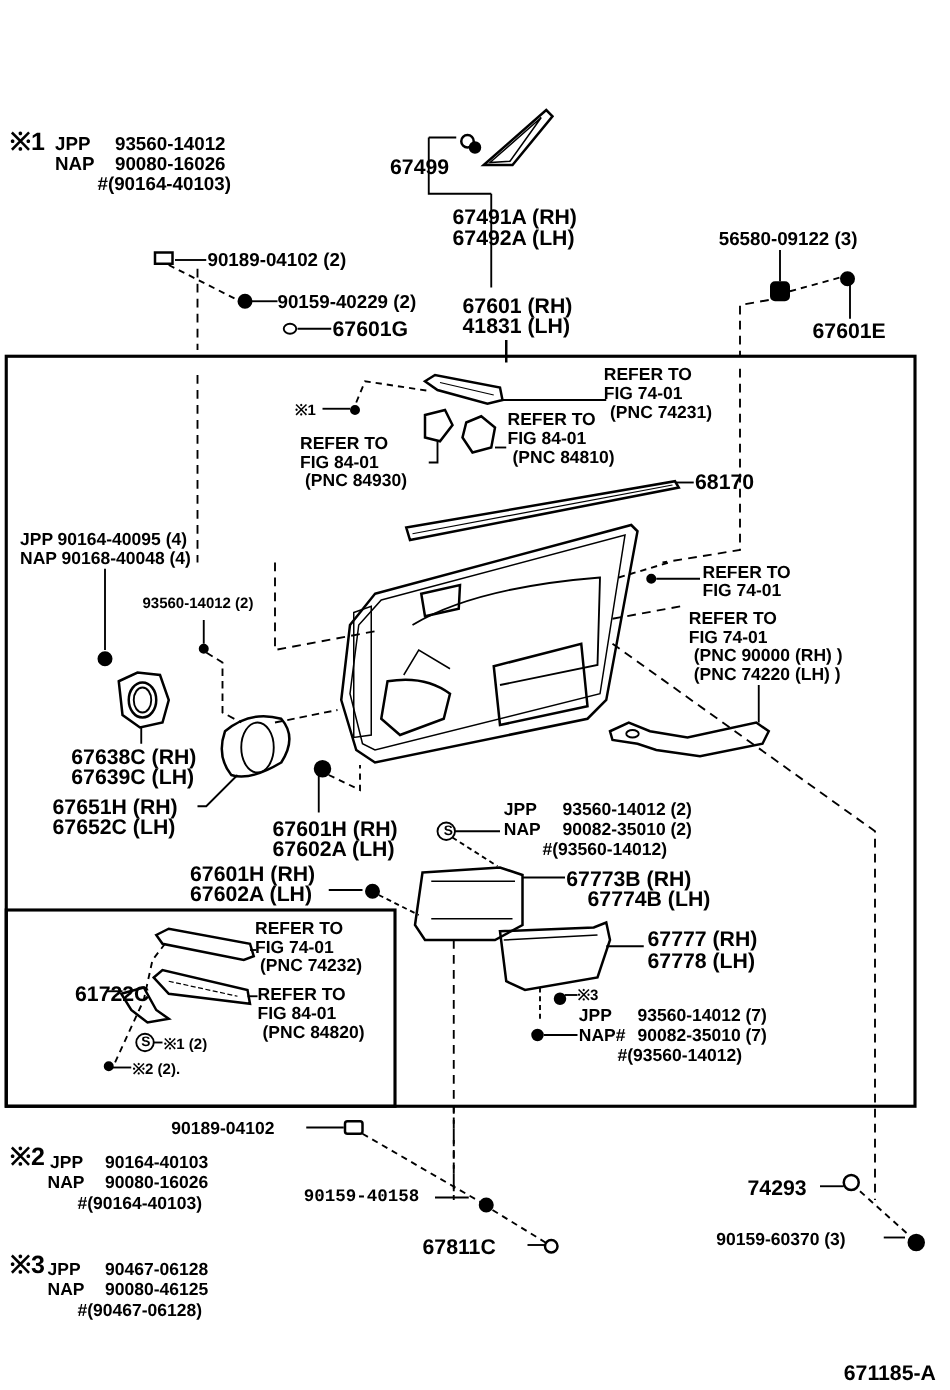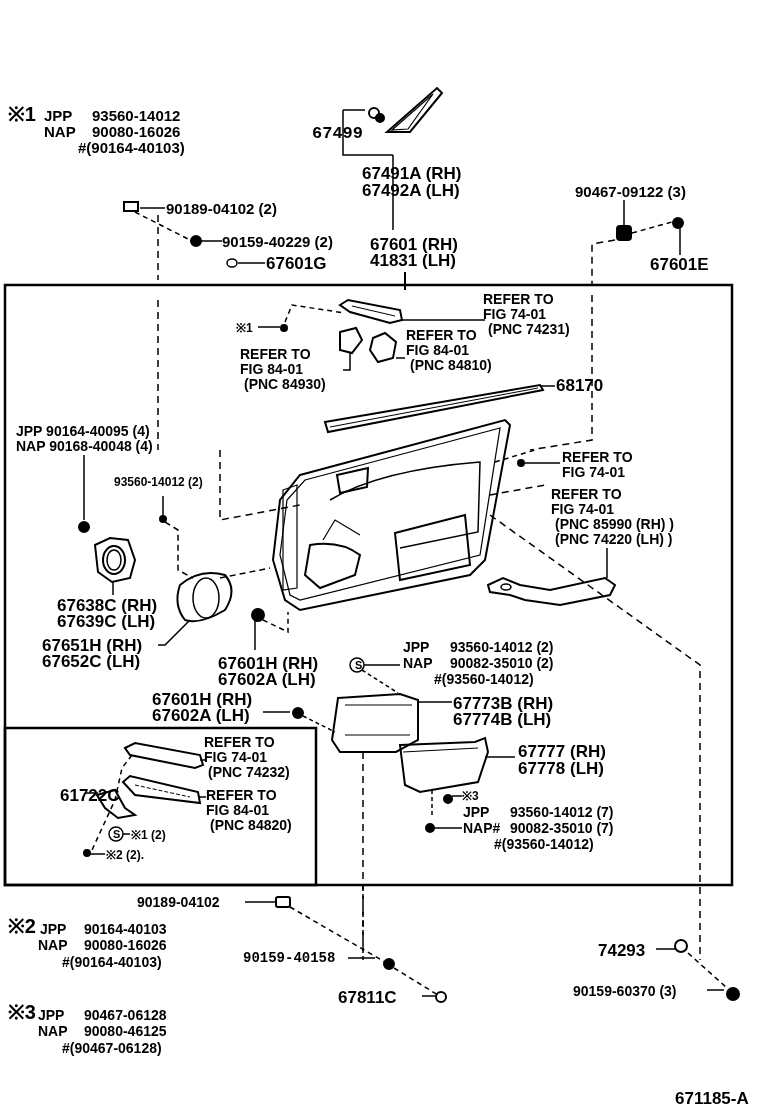--- a/index.html
+++ b/index.html
@@ -191,29 +191,29 @@
 <div class="lbl sm" style="left:84px;top:938px;">90080-16026</div>
 <div class="lbl sm" style="left:62px;top:955px;">#(90164-40103)</div>
 
 <div class="lbl marker" style="left:8px;top:1004px;">※3</div>
 <div class="lbl sm" style="left:38px;top:1008px;">JPP</div>
 <div class="lbl sm" style="left:84px;top:1008px;">90467-06128</div>
 <div class="lbl sm" style="left:38px;top:1024px;">NAP</div>
 <div class="lbl sm" style="left:84px;top:1024px;">90080-46125</div>
 <div class="lbl sm" style="left:62px;top:1041px;">#(90467-06128)</div>
 
-<div class="lbl big" style="left:312px;top:125px;font-family:Liberation Mono, monospace;">67499</div>
+<div class="lbl big" style="left:312px;top:125px;">67499</div>
 <div class="lbl big" style="left:362px;top:165px;">67491A (RH)</div>
 <div class="lbl big" style="left:362px;top:182px;">67492A (LH)</div>
 <div class="lbl" style="left:166px;top:201px;">90189-04102 (2)</div>
 <div class="lbl" style="left:222px;top:234px;">90159-40229 (2)</div>
 <div class="lbl big" style="left:266px;top:255px;">67601G</div>
 <div class="lbl big" style="left:370px;top:236px;">67601 (RH)</div>
 <div class="lbl big" style="left:370px;top:252px;">41831 (LH)</div>
-<div class="lbl" style="left:575px;top:184px;">90467-09122 (3)</div>
+<div class="lbl" style="left:575px;top:184px;">56580-09122 (3)</div>
 <div class="lbl big" style="left:650px;top:256px;">67601E</div>
 
 <div class="lbl sm" style="left:483px;top:292px;">REFER TO</div>
 <div class="lbl sm" style="left:483px;top:307px;">FIG 74-01</div>
 <div class="lbl sm" style="left:488px;top:322px;">(PNC 74231)</div>
 
 <div class="lbl xs" style="left:236px;top:322px;">※1</div>
 
 <div class="lbl sm" style="left:406px;top:328px;">REFER TO</div>
 <div class="lbl sm" style="left:406px;top:343px;">FIG 84-01</div>
@@ -223,21 +223,21 @@
 <div class="lbl sm" style="left:240px;top:362px;">FIG 84-01</div>
 <div class="lbl sm" style="left:244px;top:377px;">(PNC 84930)</div>
 
 <div class="lbl big" style="left:556px;top:377px;">68170</div>
 
 <div class="lbl sm" style="left:562px;top:450px;">REFER TO</div>
 <div class="lbl sm" style="left:562px;top:465px;">FIG 74-01</div>
 
 <div class="lbl sm" style="left:551px;top:487px;">REFER TO</div>
 <div class="lbl sm" style="left:551px;top:502px;">FIG 74-01</div>
-<div class="lbl sm" style="left:555px;top:517px;">(PNC 85990 (RH) )</div>
+<div class="lbl sm" style="left:555px;top:517px;">(PNC 90000 (RH) )</div>
 <div class="lbl sm" style="left:555px;top:532px;">(PNC 74220 (LH) )</div>
 
 <div class="lbl sm" style="left:16px;top:424px;">JPP 90164-40095 (4)</div>
 <div class="lbl sm" style="left:16px;top:439px;">NAP 90168-40048 (4)</div>
 <div class="lbl xs" style="left:114px;top:476px;">93560-14012 (2)</div>
 
 <div class="lbl big" style="left:57px;top:597px;">67638C (RH)</div>
 <div class="lbl big" style="left:57px;top:613px;">67639C (LH)</div>
 <div class="lbl big" style="left:42px;top:637px;">67651H (RH)</div>
 <div class="lbl big" style="left:42px;top:653px;">67652C (LH)</div>
@@ -248,21 +248,21 @@
 <div class="lbl big" style="left:152px;top:707px;">67602A (LH)</div>
 
 <div class="lbl sm" style="left:355px;top:658px;font-size:11px;">S</div>
 <div class="lbl sm" style="left:403px;top:640px;">JPP</div>
 <div class="lbl sm" style="left:450px;top:640px;">93560-14012 (2)</div>
 <div class="lbl sm" style="left:403px;top:656px;">NAP</div>
 <div class="lbl sm" style="left:450px;top:656px;">90082-35010 (2)</div>
 <div class="lbl sm" style="left:434px;top:672px;">#(93560-14012)</div>
 
 <div class="lbl big" style="left:453px;top:695px;">67773B (RH)</div>
-<div class="lbl big" style="left:453px;top:711px;">67774B (LH)</div>
+<div class="lbl big" style="left:470px;top:711px;">67774B (LH)</div>
 
 <div class="lbl big" style="left:518px;top:743px;">67777 (RH)</div>
 <div class="lbl big" style="left:518px;top:760px;">67778 (LH)</div>
 
 <div class="lbl xs" style="left:462px;top:790px;">※3</div>
 <div class="lbl sm" style="left:463px;top:805px;">JPP</div>
 <div class="lbl sm" style="left:510px;top:805px;">93560-14012 (7)</div>
 <div class="lbl sm" style="left:463px;top:821px;text-align:center;">NAP#</div>
 <div class="lbl sm" style="left:510px;top:821px;">90082-35010 (7)</div>
 <div class="lbl sm" style="left:494px;top:837px;">#(93560-14012)</div>

